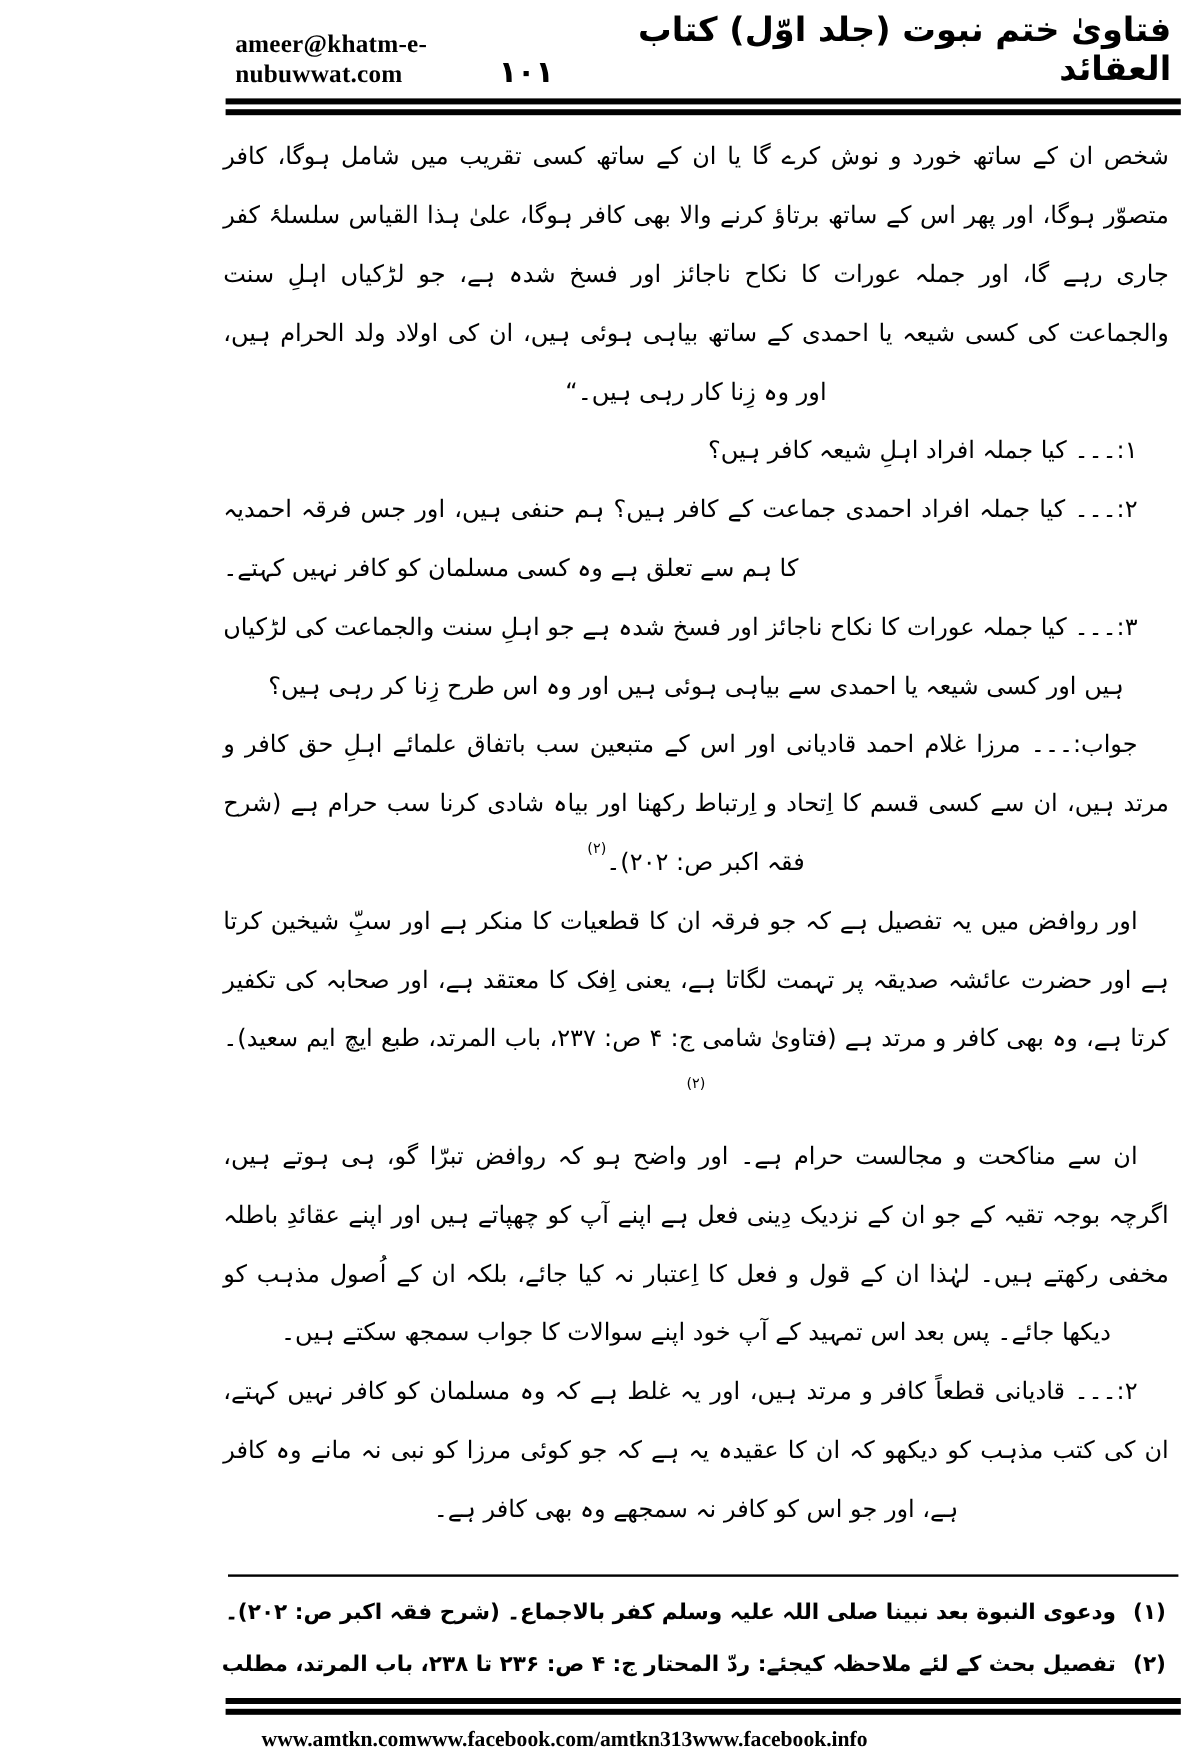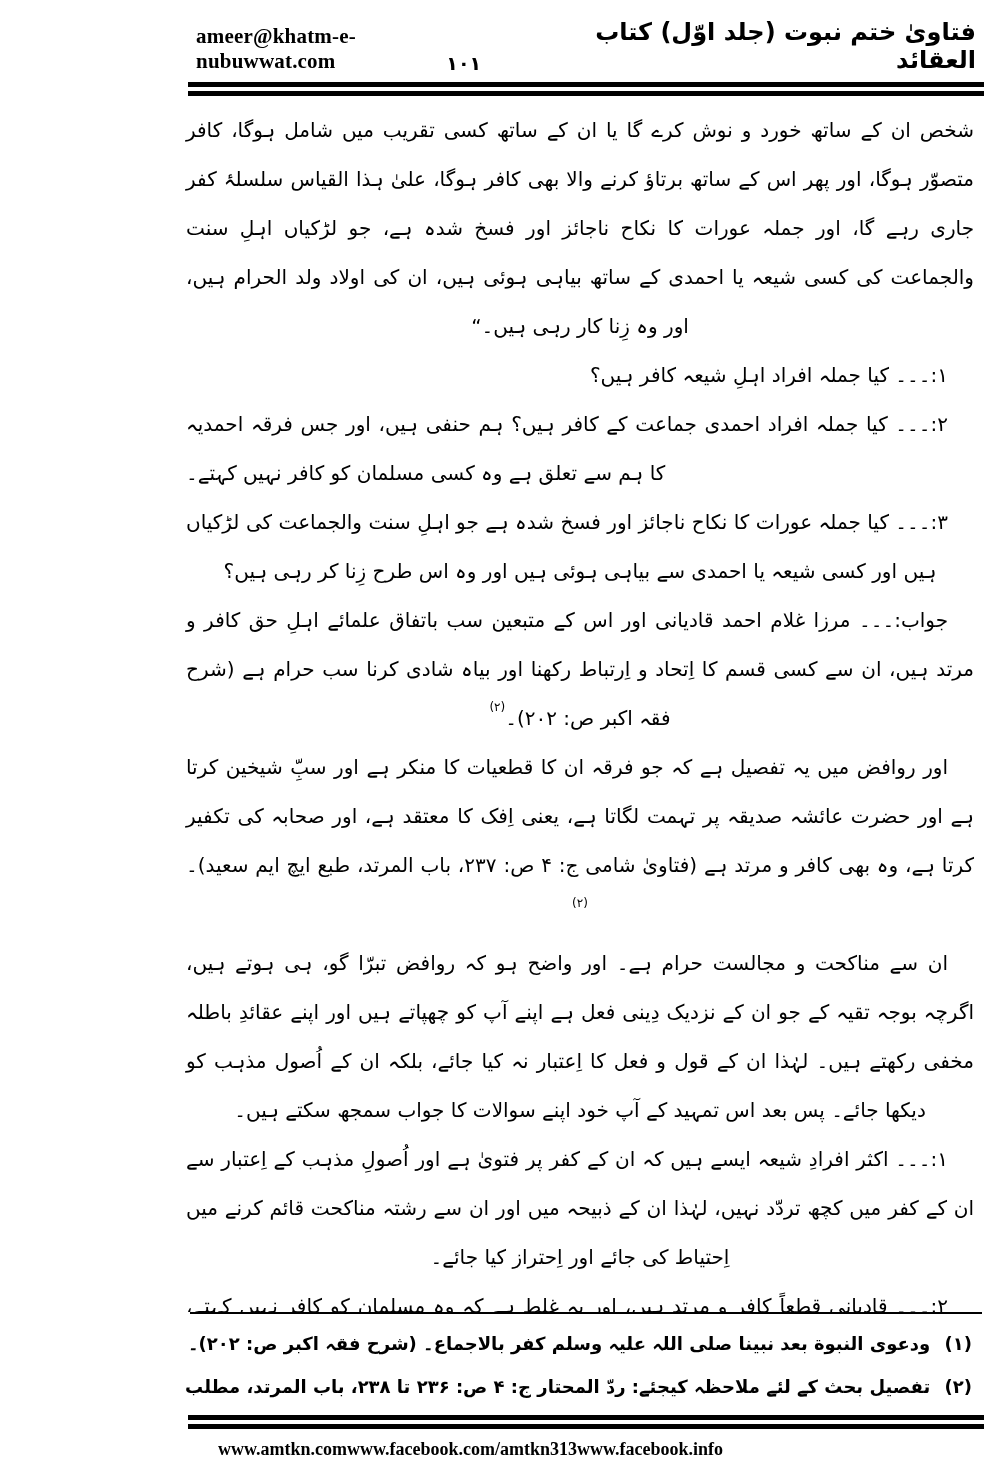--- a/index.html
+++ b/index.html
@@ -28,28 +28,28 @@
     padding: 24px 14px 6px 14px;
     height: 50px;
   }
   .header .email {
     font-family: "Liberation Serif", serif;
     font-weight: bold;
     font-size: 21px;
     letter-spacing: 0.2px;
   }
   .header .pagenum {
-    font-size: 19px;
+    font-size: 25px;
     font-weight: bold;
     transform: translateX(-40px);
   }
   .header .title {
     direction: rtl;
     font-weight: bold;
-    font-size: 24px;
+    font-size: 28px;
   }
   .dbl-rule {
     height: 4px;
     border-top: 5px solid #000;
     border-bottom: 5px solid #000;
     margin: 2px 6px 0 6px;
   }
   .dbl-rule.bottom { margin: 0 6px; }
   
   .main {
@@ -117,21 +117,20 @@
   <div class="dbl-rule"></div>
 
   <div class="main">
     <p class="no-indent center-last"><span>شخص ان کے ساتھ خورد و نوش کرے گا یا ان کے ساتھ کسی تقریب میں شامل ہوگا، کافر متصوّر ہوگا، اور پھر اس کے ساتھ برتاؤ کرنے والا بھی کافر ہوگا، علیٰ ہذا القیاس سلسلۂ کفر جاری رہے گا، اور جملہ عورات کا نکاح ناجائز اور فسخ شدہ ہے، جو لڑکیاں اہلِ سنت والجماعت کی کسی شیعہ یا احمدی کے ساتھ بیاہی ہوئی ہیں، ان کی اولاد ولد الحرام ہیں، اور وہ زِنا کار رہی ہیں۔“</span></p>
     <p class="right-last"><span>۱:۔۔۔ کیا جملہ افراد اہلِ شیعہ کافر ہیں؟</span></p>
     <p class="left-last"><span>۲:۔۔۔ کیا جملہ افراد احمدی جماعت کے کافر ہیں؟ ہم حنفی ہیں، اور جس فرقہ احمدیہ کا ہم سے تعلق ہے وہ کسی مسلمان کو کافر نہیں کہتے۔</span></p>
     <p class="center-last"><span>۳:۔۔۔ کیا جملہ عورات کا نکاح ناجائز اور فسخ شدہ ہے جو اہلِ سنت والجماعت کی لڑکیاں ہیں اور کسی شیعہ یا احمدی سے بیاہی ہوئی ہیں اور وہ اس طرح زِنا کر رہی ہیں؟</span></p>
     <p class="center-last"><span>جواب:۔۔۔ مرزا غلام احمد قادیانی اور اس کے متبعین سب باتفاق علمائے اہلِ حق کافر و مرتد ہیں، ان سے کسی قسم کا اِتحاد و اِرتباط رکھنا اور بیاہ شادی کرنا سب حرام ہے (شرح فقہ اکبر ص: ۲۰۲)۔</span><sup class="fn">(۲)</sup></p>
     <p class="center-last"><span>اور روافض میں یہ تفصیل ہے کہ جو فرقہ ان کا قطعیات کا منکر ہے اور سبِّ شیخین کرتا ہے اور حضرت عائشہ صدیقہ پر تہمت لگاتا ہے، یعنی اِفک کا معتقد ہے، اور صحابہ کی تکفیر کرتا ہے، وہ بھی کافر و مرتد ہے (فتاویٰ شامی ج: ۴ ص: ۲۳۷، باب المرتد، طبع ایچ ایم سعید)۔</span><sup class="fn">(۲)</sup></p>
     <p class="center-last"><span>ان سے مناکحت و مجالست حرام ہے۔ اور واضح ہو کہ روافض تبرّا گو، ہی ہوتے ہیں، اگرچہ بوجہ تقیہ کے جو ان کے نزدیک دِینی فعل ہے اپنے آپ کو چھپاتے ہیں اور اپنے عقائدِ باطلہ مخفی رکھتے ہیں۔ لہٰذا ان کے قول و فعل کا اِعتبار نہ کیا جائے، بلکہ ان کے اُصول مذہب کو دیکھا جائے۔ پس بعد اس تمہید کے آپ خود اپنے سوالات کا جواب سمجھ سکتے ہیں۔</span></p>
-    <p class="center-last"><span>۱:۔۔۔ اکثر افرادِ شیعہ ایسے ہیں کہ ان کے کفر پر فتویٰ ہے اور اُصولِ مذہب کے اِعتبار سے ان کے کفر میں کچھ تردّد نہیں، لہٰذا ان کے ذبیحہ میں اور ان سے رشتہ مناکحت قائم کرنے میں اِحتیاط کی جائے اور اِحتراز کیا جائے۔</span></p>
     <p class="center-last"><span>۲:۔۔۔ قادیانی قطعاً کافر و مرتد ہیں، اور یہ غلط ہے کہ وہ مسلمان کو کافر نہیں کہتے، ان کی کتب مذہب کو دیکھو کہ ان کا عقیدہ یہ ہے کہ جو کوئی مرزا کو نبی نہ مانے وہ کافر ہے، اور جو اس کو کافر نہ سمجھے وہ بھی کافر ہے۔</span></p>
 
   </div>
 
   <div class="footnote-rule"></div>
 
   <div class="footnotes">
     <div class="fn-row">
       <span class="fn-marker">(۱)</span>
       <span>ودعوی النبوة بعد نبینا صلی اللہ علیہ وسلم کفر بالاجماع۔ (شرح فقہ اکبر ص: ۲۰۲)۔</span>

